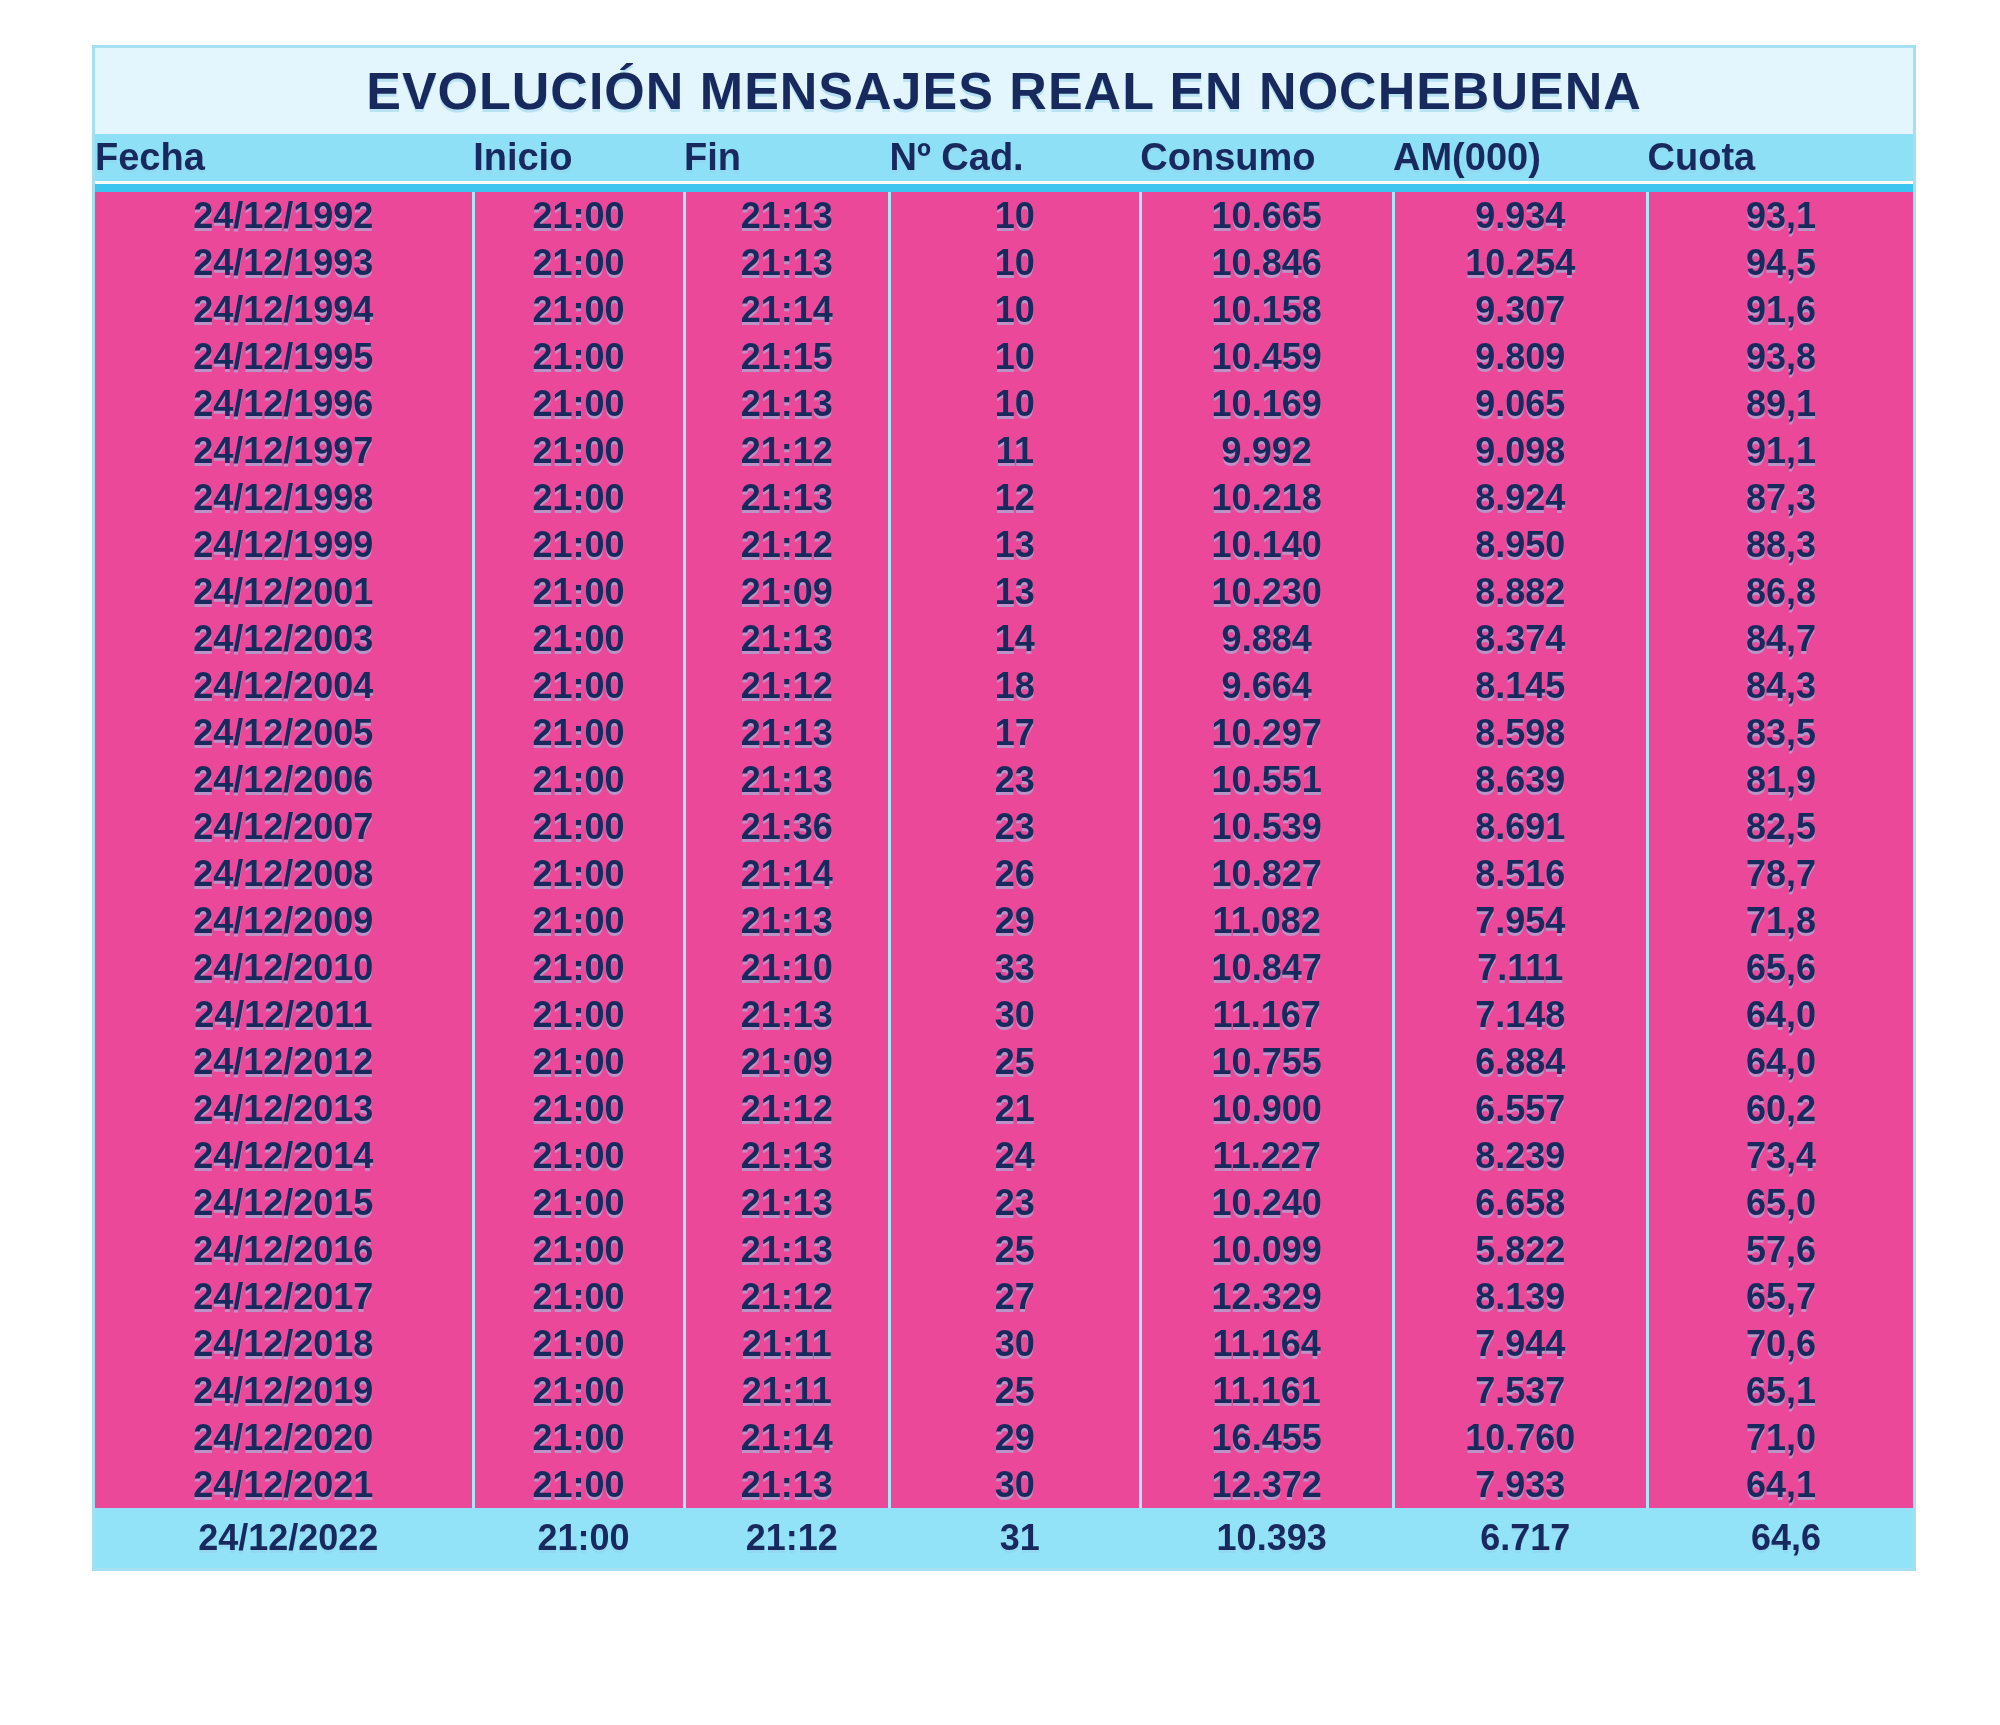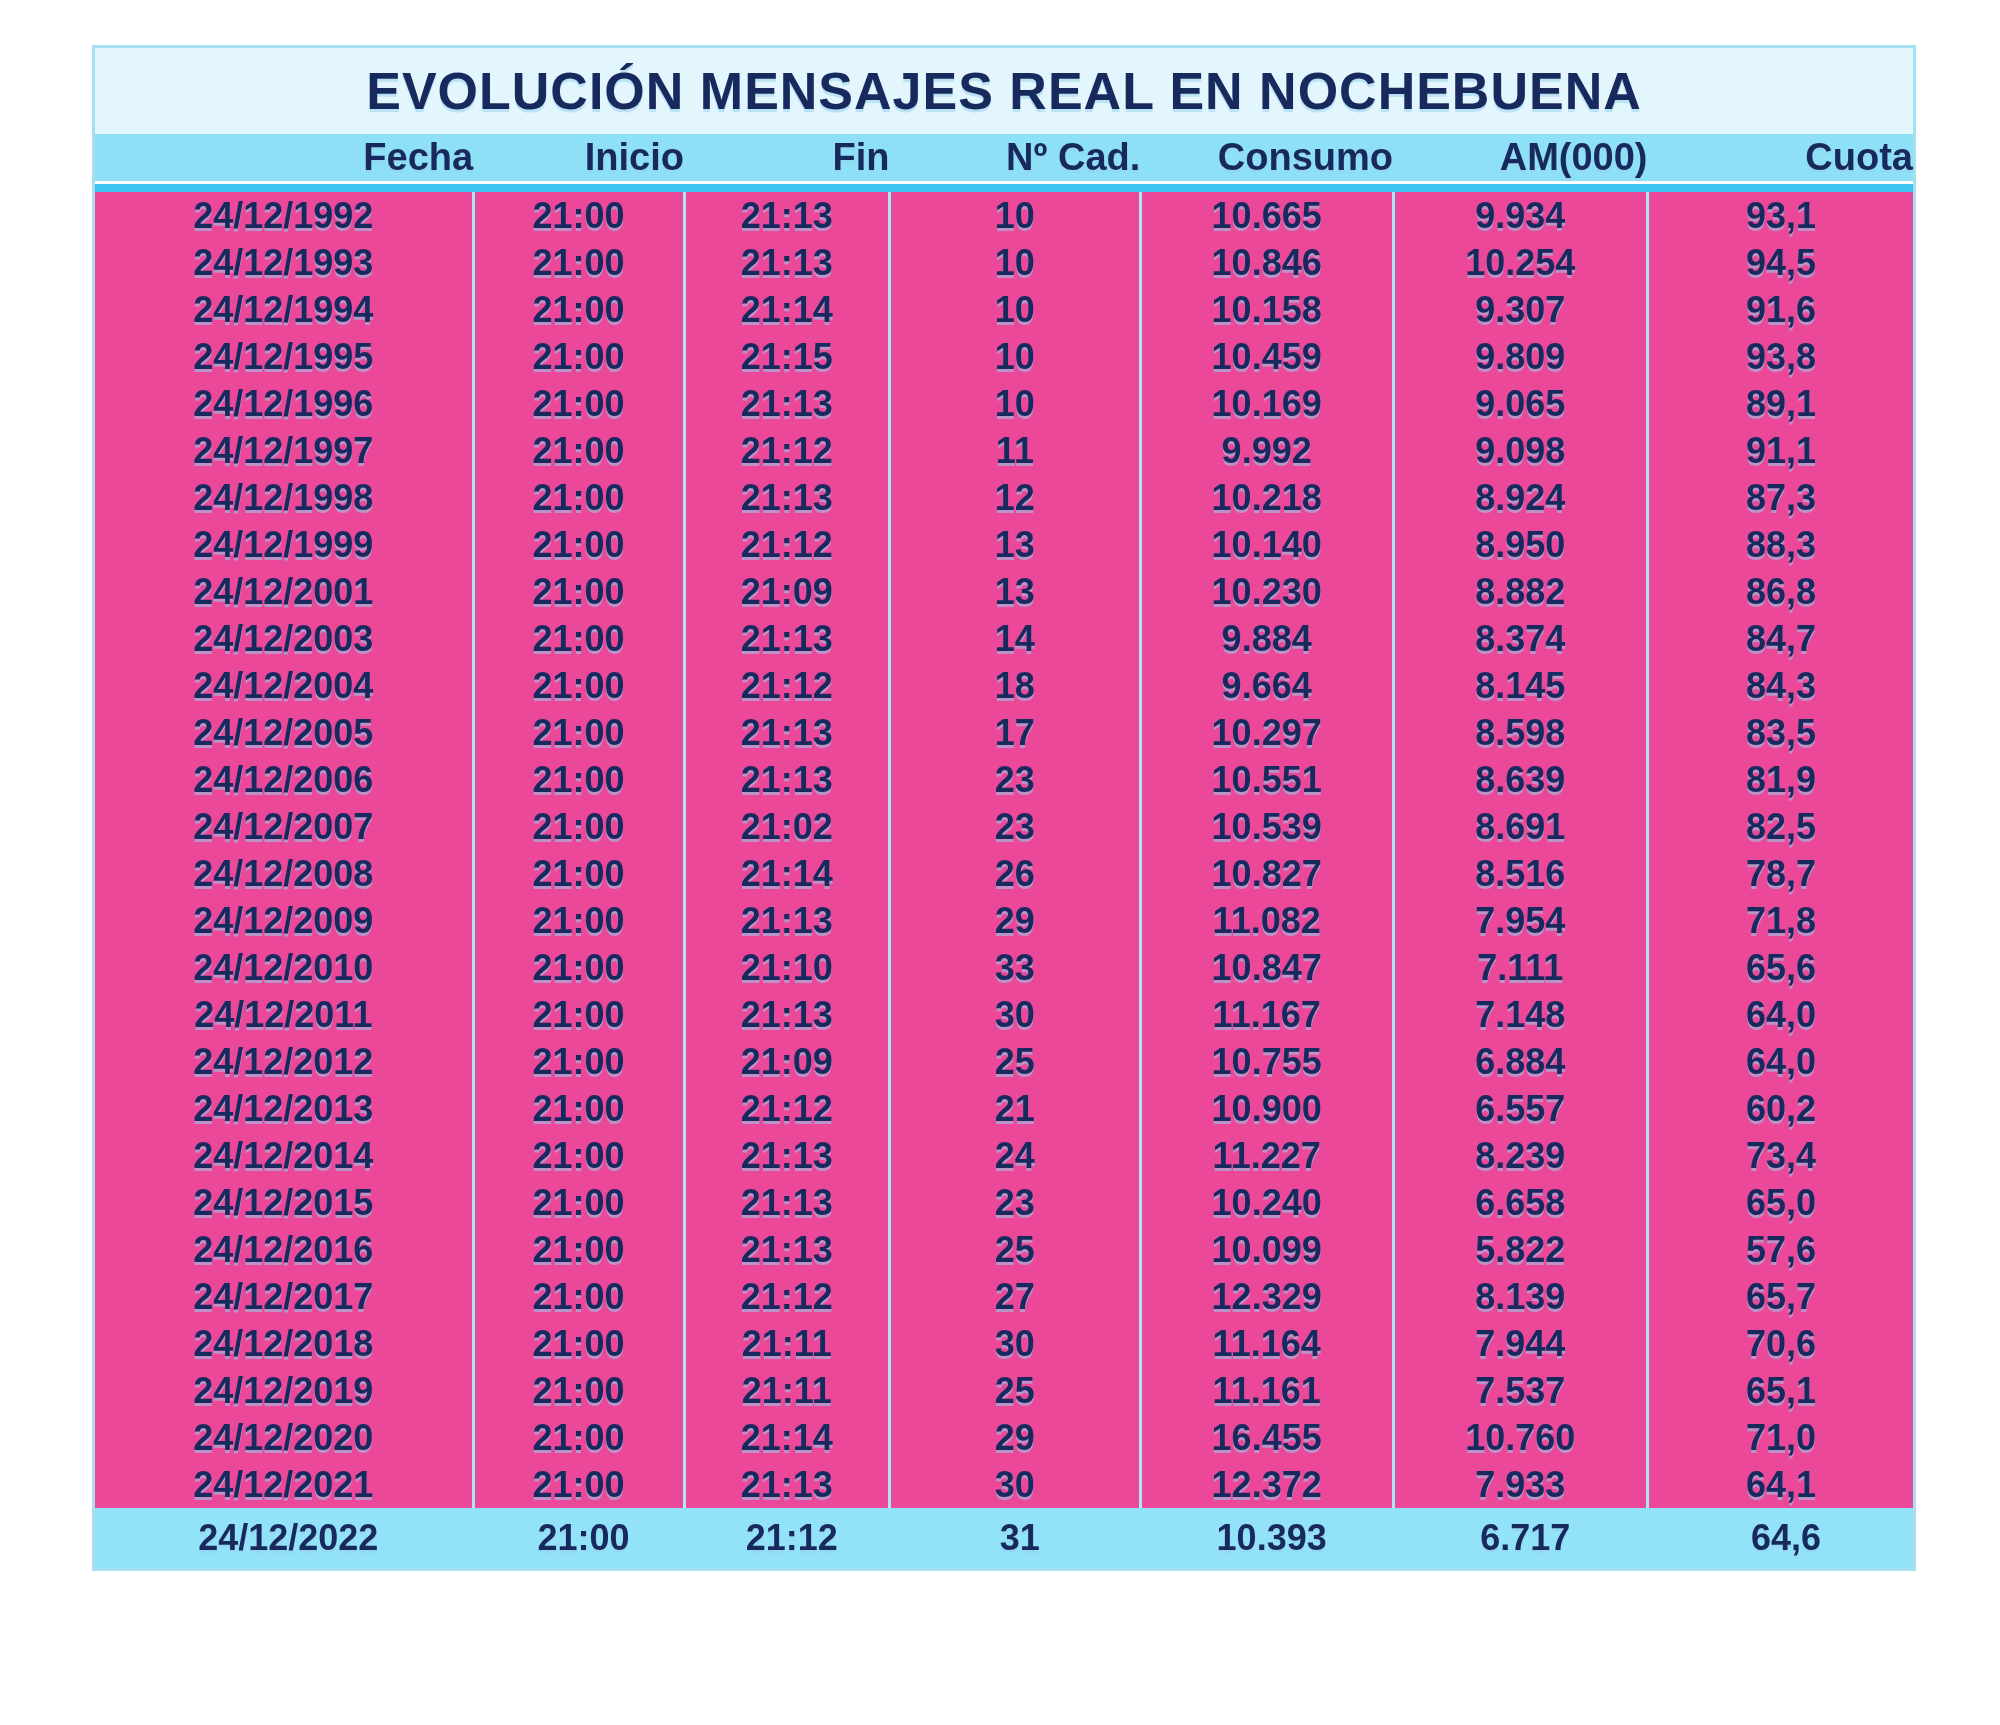--- a/index.html
+++ b/index.html
@@ -46,21 +46,21 @@
     width: 100%;
     border-collapse: collapse;
     table-layout: fixed;
   }
   .data-table thead th {
     background: var(--header-bg);
     height: 48px;
     font-size: 38px;
     font-weight: bold;
     color: var(--text-navy);
-    text-align: right;
+    text-align: left;
     vertical-align: middle;
     padding: 0;
     border-bottom: 3px solid #ffffff;
     text-shadow: 0 3px 0 var(--text-shadow);
   }
   .data-table tr.divider td {
     height: 10px;
     background: var(--divider-bar);
     padding: 0;
     line-height: 0;
@@ -228,21 +228,21 @@
           <td>21:00</td>
           <td>21:13</td>
           <td>23</td>
           <td>10.551</td>
           <td>8.639</td>
           <td>81,9</td>
         </tr>
         <tr>
           <td>24/12/2007</td>
           <td>21:00</td>
-          <td>21:02</td>
+          <td>21:36</td>
           <td>23</td>
           <td>10.539</td>
           <td>8.691</td>
           <td>82,5</td>
         </tr>
         <tr>
           <td>24/12/2008</td>
           <td>21:00</td>
           <td>21:14</td>
           <td>26</td>

